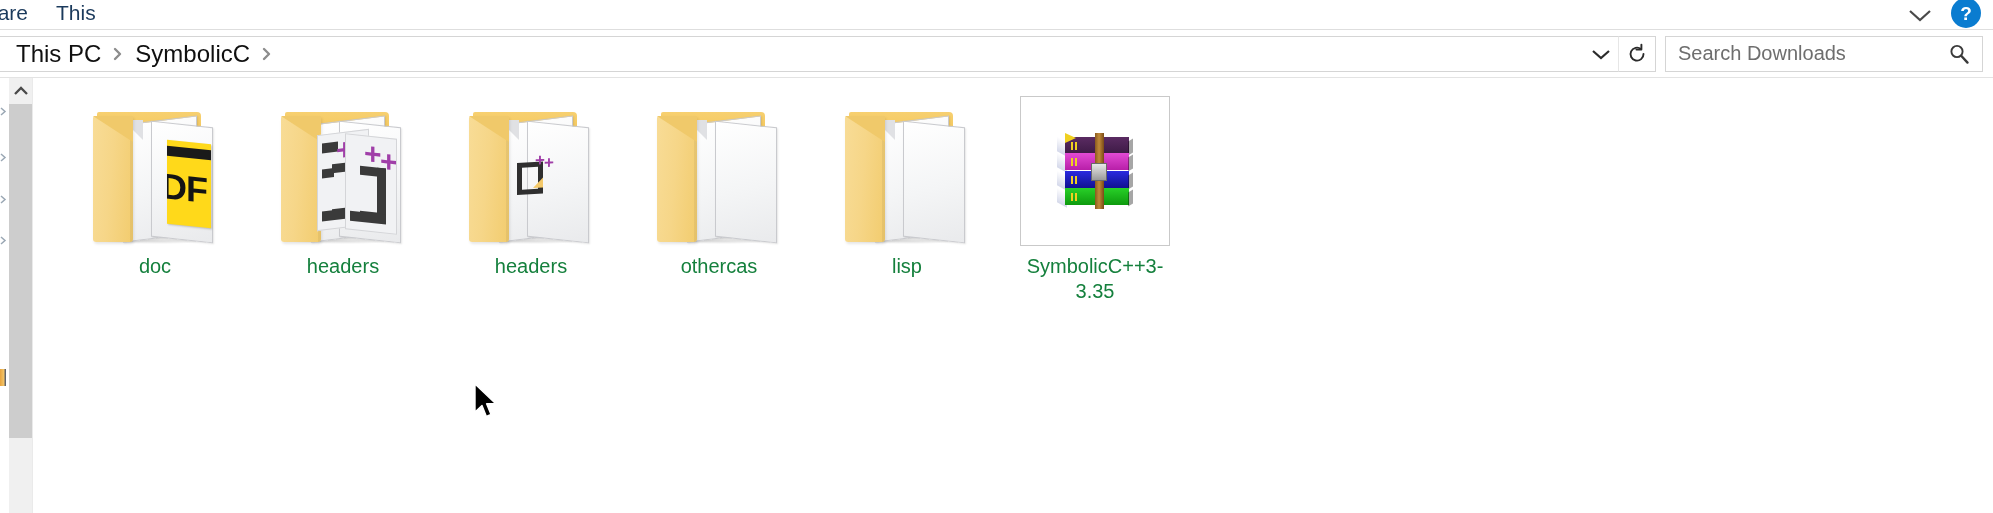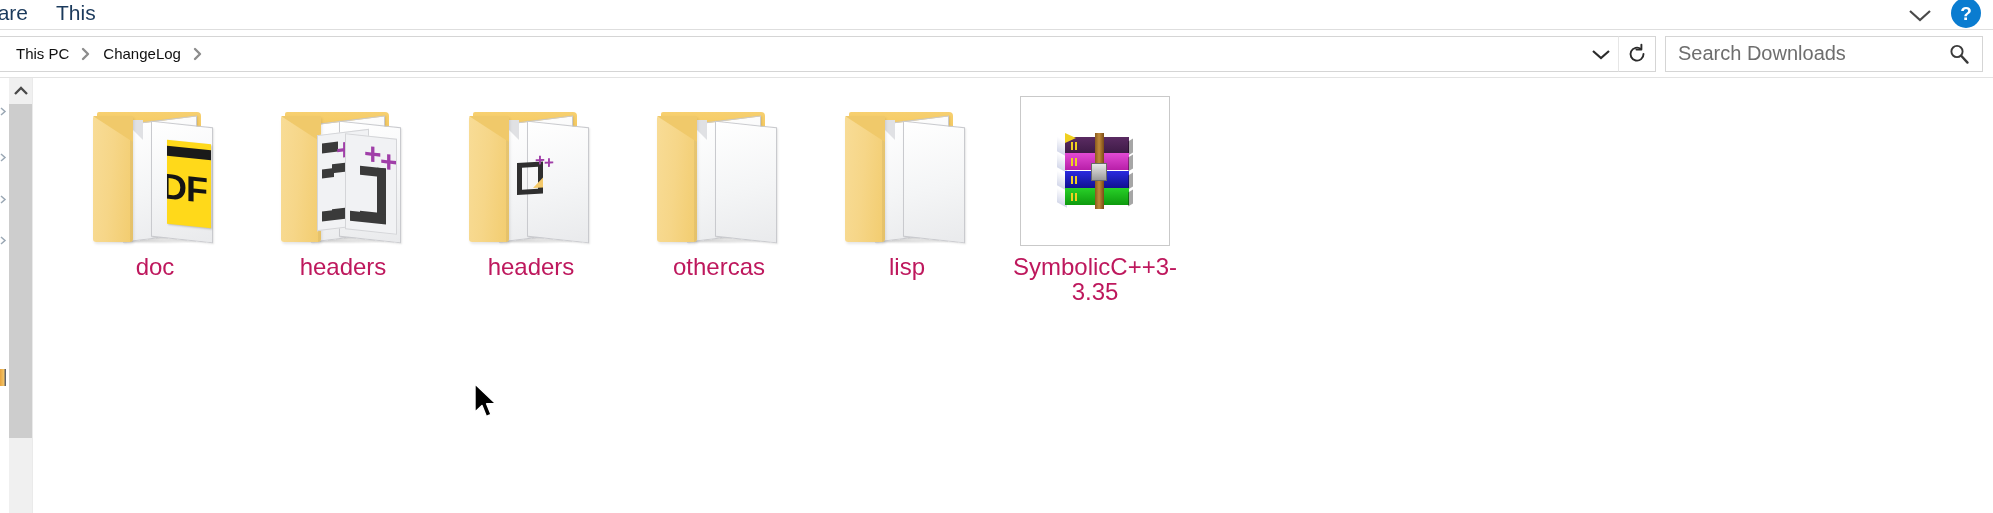--- a/index.html
+++ b/index.html
@@ -105,21 +105,21 @@
     min-width: 0;
     margin-left: -1px;
   }
   .crumbs {
     display: flex;
     align-items: center;
     flex: 1 1 auto;
     min-width: 0;
   }
   .crumb {
-    font-size: 15px;
+    font-size: 24px;
     color: #101010;
     padding: 0 6px;
     white-space: nowrap;
     cursor: pointer;
   }
   .crumb-sep {
     color: #8d8d8d;
     font-size: 15px;
     padding: 0 5px;
     display: flex;
@@ -265,22 +265,22 @@
   }
   .item-icon {
     width: 156px;
     height: 152px;
     position: relative;
     display: flex;
     align-items: flex-end;
     justify-content: center;
   }
   .item-label {
-    font-size: 24px;
-    color: #be185d;
+    font-size: 20px;
+    color: #15803d;
     text-align: center;
     line-height: 25px;
     max-width: 176px;
     word-break: break-word;
     margin-top: 8px;
     padding: 0 2px;
   }
 
   
   .folder {
@@ -611,21 +611,21 @@
   <div class="address-row">
 
     <div class="addr-box">
       <div class="crumbs">
         <span class="crumb">This PC</span>
         <span class="crumb-sep">
           <svg width="12" height="14" viewBox="0 0 12 14">
             <path d="M3 2 L8 7 L3 12" fill="none" stroke="#8d8d8d" stroke-width="2.4" stroke-linecap="round" stroke-linejoin="round"></path>
           </svg>
         </span>
-        <span class="crumb">ChangeLog</span>
+        <span class="crumb">SymbolicC</span>
         <span class="crumb-sep">
           <svg width="12" height="14" viewBox="0 0 12 14">
             <path d="M3 2 L8 7 L3 12" fill="none" stroke="#8d8d8d" stroke-width="2.4" stroke-linecap="round" stroke-linejoin="round"></path>
           </svg>
         </span>
       </div>
       <div class="addr-dropdown">
         <svg width="22" height="14" viewBox="0 0 22 14">
           <path d="M3 4 L11 11 L19 4" fill="none" stroke="#2b2b2b" stroke-width="2.2"></path>
         </svg>

